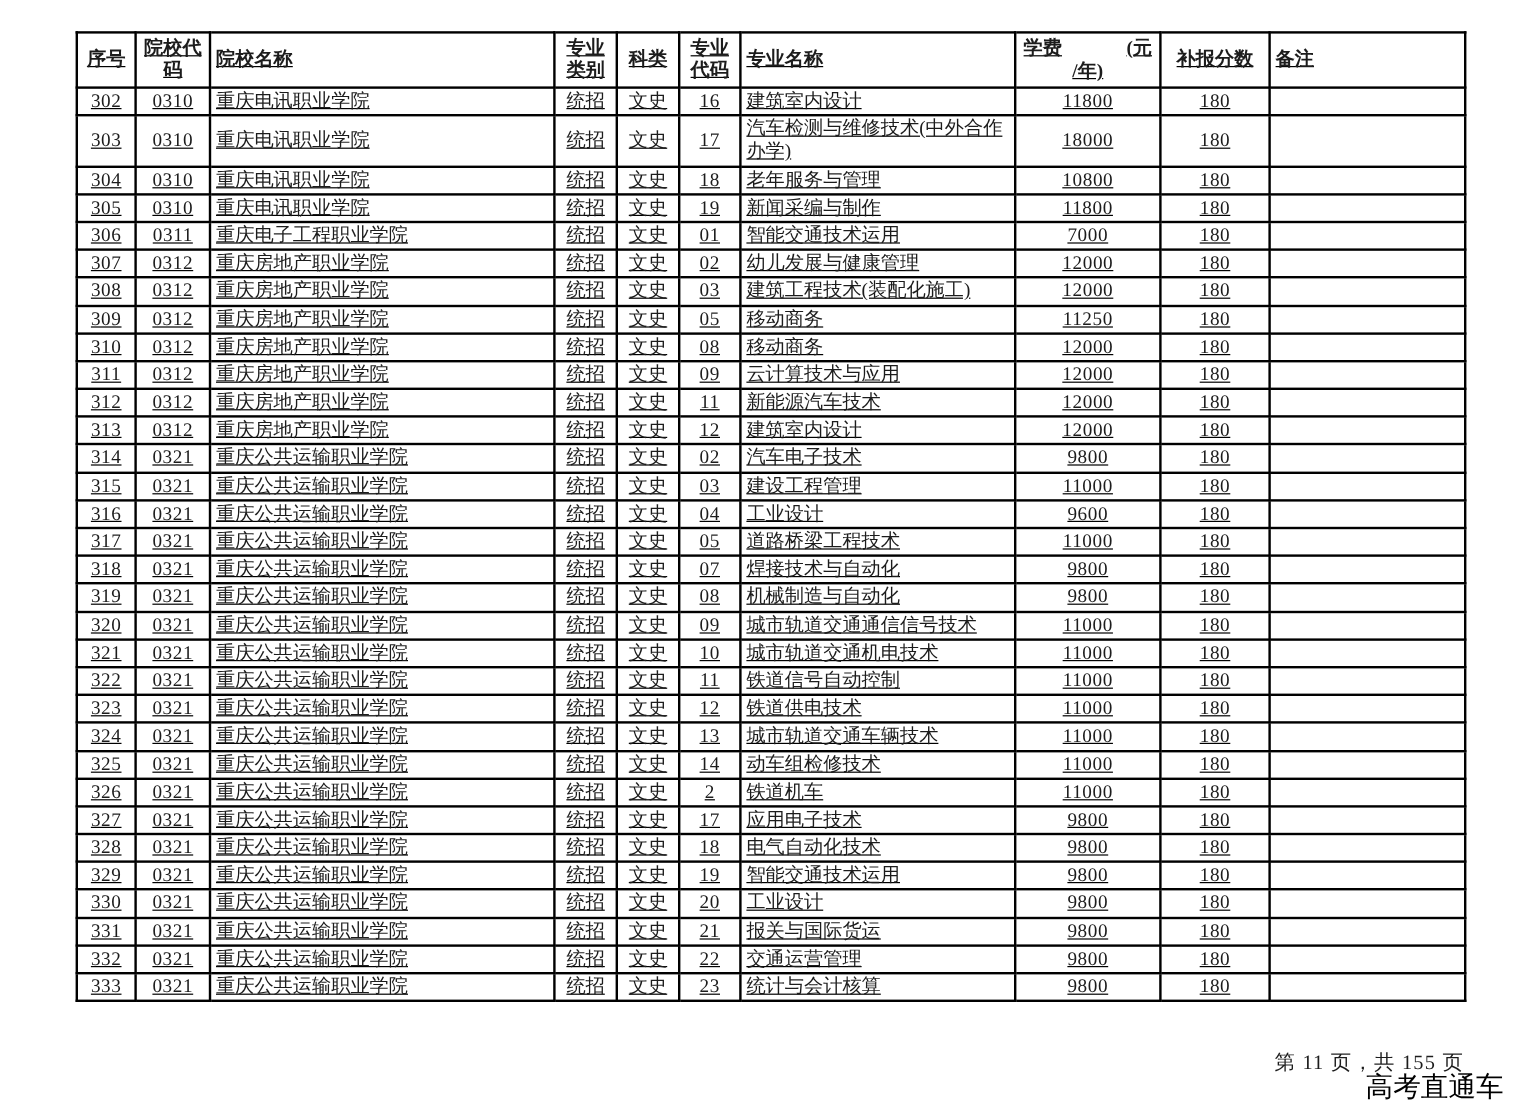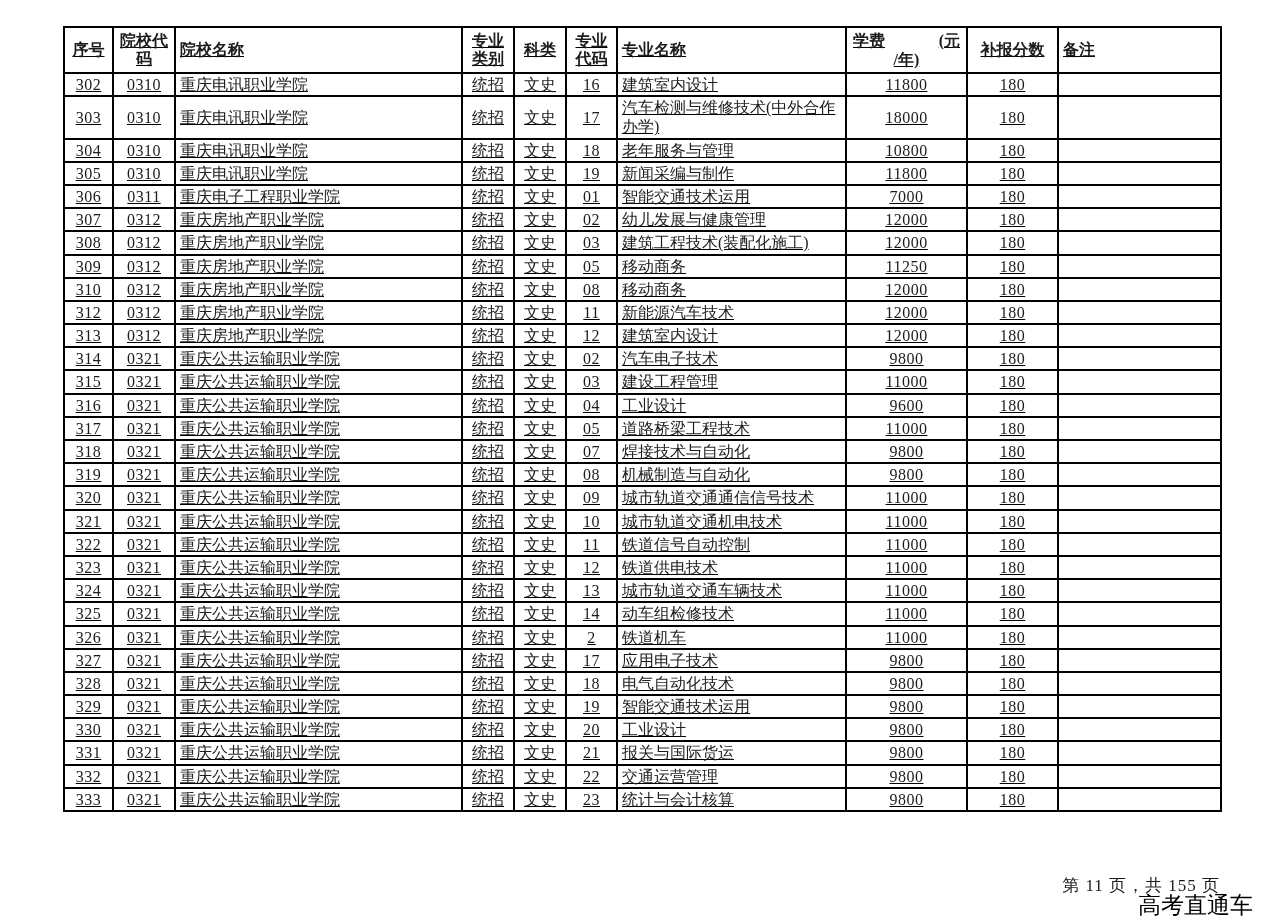--- a/index.html
+++ b/index.html
@@ -215,20 +215,32 @@
     <td class="l">重庆房地产职业学院</td>
     <td class="c">统招</td>
     <td class="c">文史</td>
     <td class="c num">08</td>
     <td class="l">移动商务</td>
     <td class="c num">12000</td>
     <td class="c num">180</td>
     <td class="l"></td>
   </tr>
 
+  <tr>
+    <td class="c num">311</td>
+    <td class="c num">0312</td>
+    <td class="l">重庆房地产职业学院</td>
+    <td class="c">统招</td>
+    <td class="c">文史</td>
+    <td class="c num">09</td>
+    <td class="l">云计算技术与应用</td>
+    <td class="c num">12000</td>
+    <td class="c num">180</td>
+    <td class="l"></td>
+  </tr>
 
   <tr>
     <td class="c num">312</td>
     <td class="c num">0312</td>
     <td class="l">重庆房地产职业学院</td>
     <td class="c">统招</td>
     <td class="c">文史</td>
     <td class="c num">11</td>
     <td class="l">新能源汽车技术</td>
     <td class="c num">12000</td>

